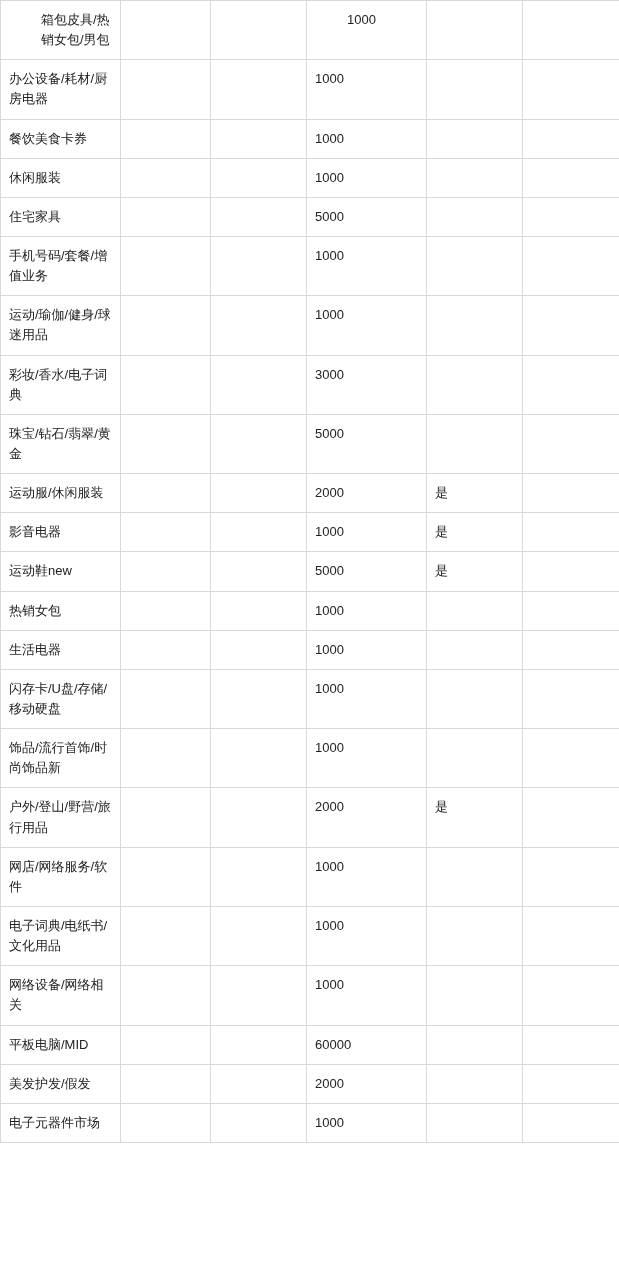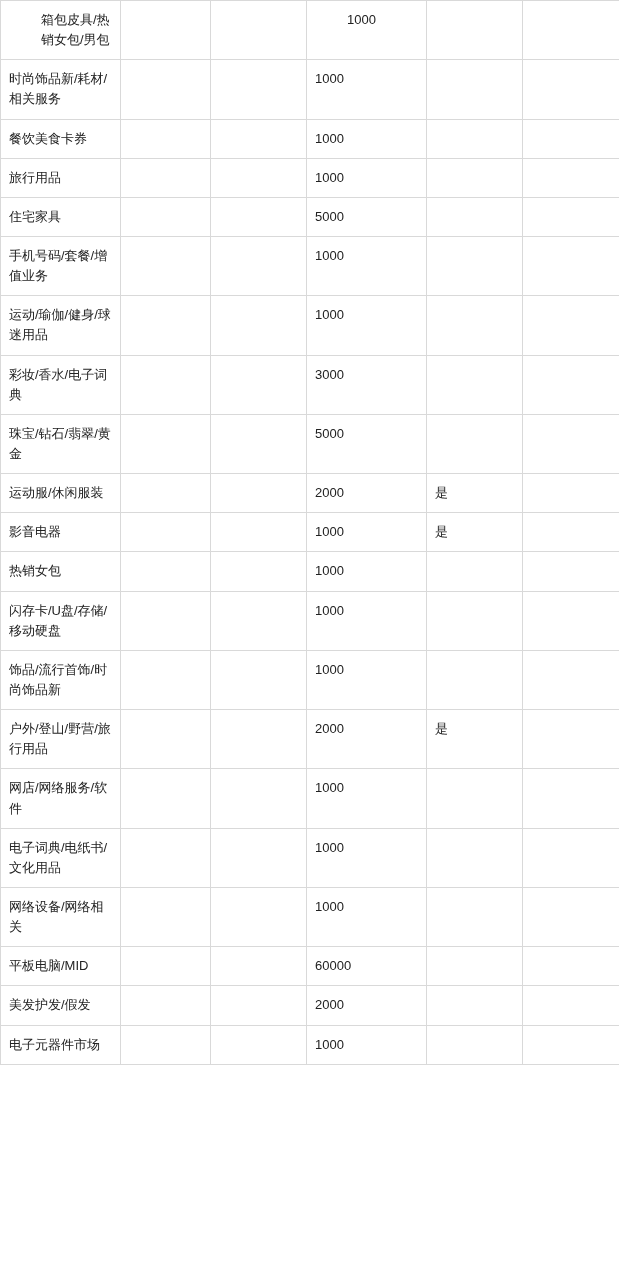--- a/index.html
+++ b/index.html
@@ -54,37 +54,37 @@
   <tbody>
       <tr>
         <td>箱包皮具/热销女包/男包</td>
         <td></td>
         <td></td>
         <td>1000</td>
         <td></td>
         <td></td>
       </tr>
       <tr>
-        <td>时尚饰品新/耗材/相关服务</td>
+        <td>办公设备/耗材/厨房电器</td>
         <td></td>
         <td></td>
         <td>1000</td>
         <td></td>
         <td></td>
       </tr>
       <tr>
         <td>餐饮美食卡券</td>
         <td></td>
         <td></td>
         <td>1000</td>
         <td></td>
         <td></td>
       </tr>
       <tr>
-        <td>旅行用品</td>
+        <td>休闲服装</td>
         <td></td>
         <td></td>
         <td>1000</td>
         <td></td>
         <td></td>
       </tr>
       <tr>
         <td>住宅家具</td>
         <td></td>
         <td></td>
@@ -134,21 +134,37 @@
       </tr>
       <tr>
         <td>影音电器</td>
         <td></td>
         <td></td>
         <td>1000</td>
         <td>是</td>
         <td></td>
       </tr>
       <tr>
+        <td>运动鞋new</td>
+        <td></td>
+        <td></td>
+        <td>5000</td>
+        <td>是</td>
+        <td></td>
+      </tr>
+      <tr>
         <td>热销女包</td>
+        <td></td>
+        <td></td>
+        <td>1000</td>
+        <td></td>
+        <td></td>
+      </tr>
+      <tr>
+        <td>生活电器</td>
         <td></td>
         <td></td>
         <td>1000</td>
         <td></td>
         <td></td>
       </tr>
       <tr>
         <td>闪存卡/U盘/存储/移动硬盘</td>
         <td></td>
         <td></td>

